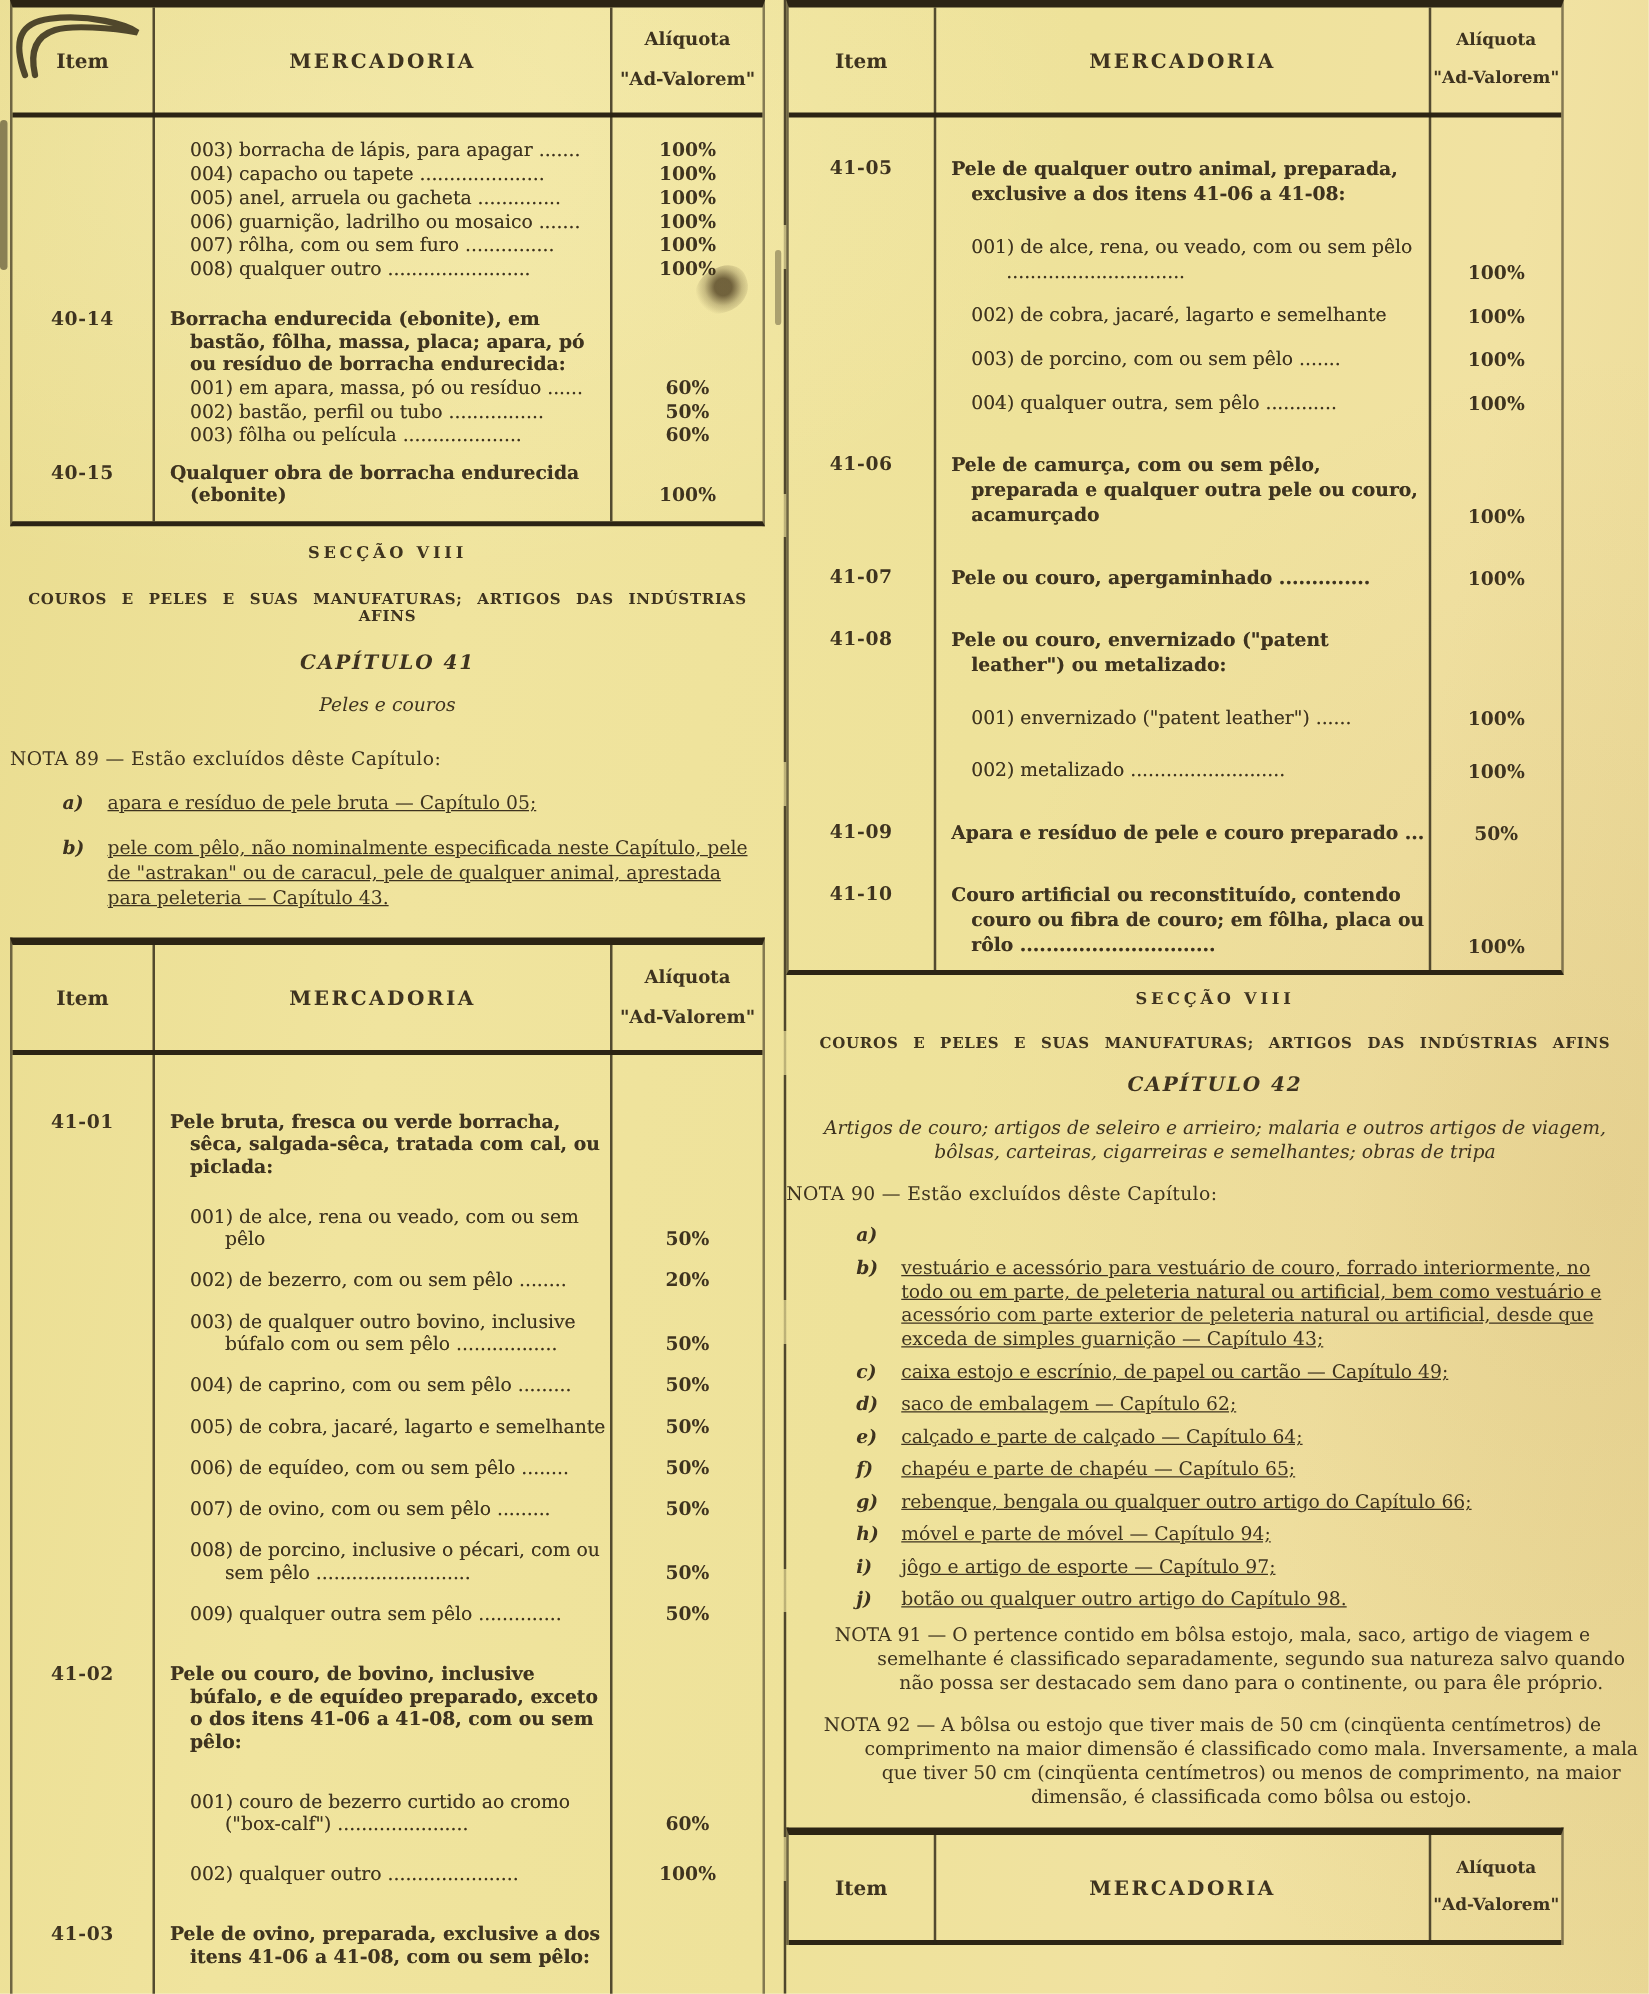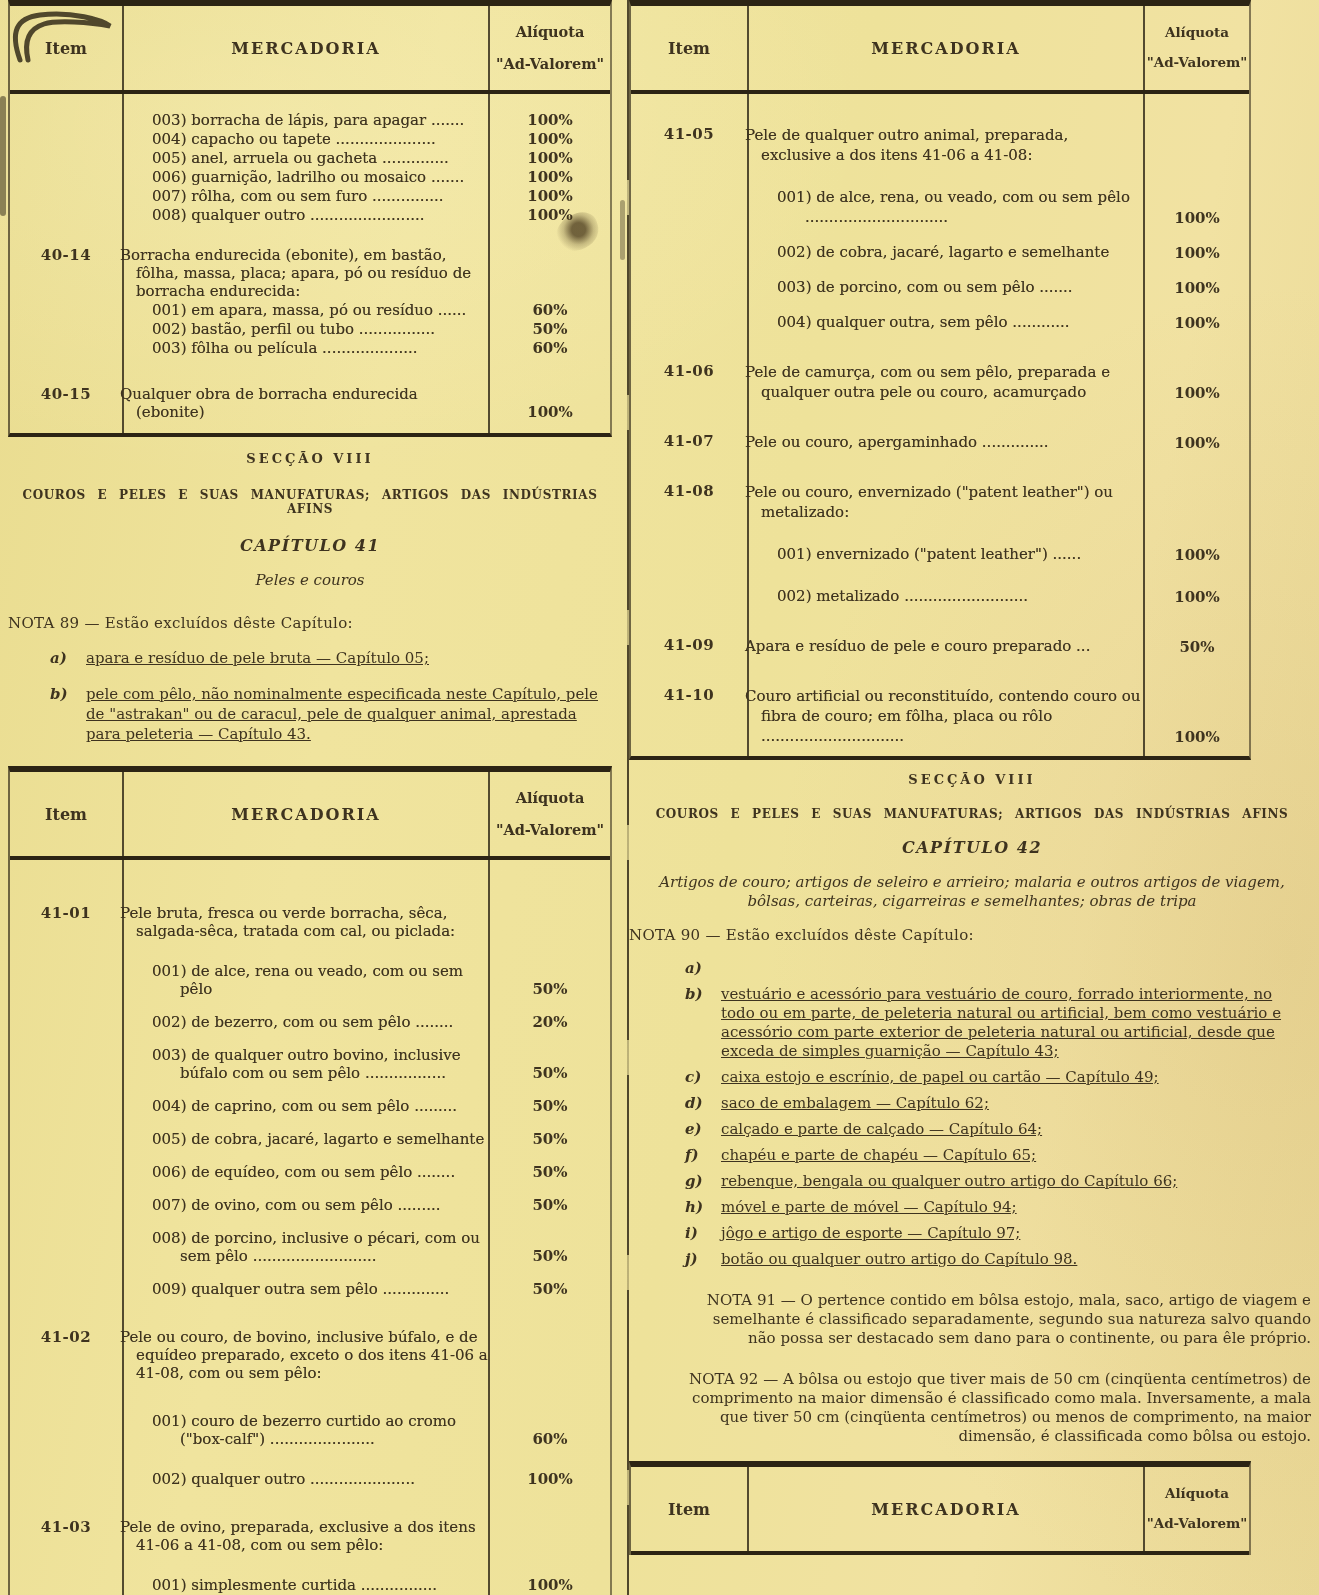--- a/index.html
+++ b/index.html
@@ -26,45 +26,45 @@
   .tbl-r .vl-a{left:116px}.tbl-r .vl-b{right:104px}
   .thead{display:flex;align-items:center;height:84px;border-bottom:4px solid var(--rule,#2c2414);}
   .h-item{width:112px;text-align:center;font-weight:bold;font-size:16px;}
   .tbl-r .h-item{width:116px}
   .h-merch{flex:1;text-align:center;font-weight:bold;font-size:16px;letter-spacing:2px;}
   .h-rate{width:120px;text-align:center;font-weight:bold;font-size:14.5px;line-height:2.2;}
   .tbl-r .h-rate{width:104px;font-size:13.5px;}
   .tbody{position:relative;}
   .tb-1{padding:16px 0 12px}.tb-2{padding:22px 0 6px}.tb-3{padding:16px 0 10px}
   .trow{display:flex;align-items:flex-end;}
-  .g-none{margin-top:1px}.g-sm{margin-top:28px}.g-md{margin-top:15px}.g-lg{margin-top:22px}.g-xl{margin-top:30px}
+  .g-none{margin-top:1px}.g-sm{margin-top:12px}.g-md{margin-top:15px}.g-lg{margin-top:22px}.g-xl{margin-top:30px}
   .c-item{width:112px;text-align:center;font-weight:bold;font-size:15px;align-self:flex-start;letter-spacing:.5px;}
   .tbl-r .c-item{width:116px}
   .c-desc{flex:1;font-size:15px;line-height:18px;padding-right:2px;text-shadow:0 0 .5px rgba(62,51,31,.55);}
   .tbl-r .c-desc{line-height:20px;}
-  .c-desc.main{padding-left:14px;text-indent:-16px;}
+  .c-desc.main{padding-left:30px;text-indent:-16px;font-weight:bold;}
   .c-desc.sub{padding-left:58px;text-indent:-28px;}
   .c-rate{width:120px;text-align:center;font-weight:bold;font-size:15px;white-space:nowrap;}
   .tbl-r .c-rate{width:104px}
 
   
   .secblk{text-align:center;}
   .secao{font-weight:bold;font-size:13px;letter-spacing:3px;margin:12px 0 0;}
   .caps{font-weight:bold;font-size:12px;letter-spacing:.6px;word-spacing:7px;margin-top:20px;}
   .chapter{font-weight:bold;font-style:italic;font-size:16px;letter-spacing:1.5px;margin-top:17px;}
   .chapsub{font-style:italic;font-size:15px;margin-top:14px;line-height:19px;}
   .sec-l .secao{margin-top:14px}.sec-l .caps{margin-top:22px}.sec-l .chapter{margin-top:20px}.sec-l .chapsub{margin-top:8px}
   .nota-head{text-align:left;font-size:15px;letter-spacing:.3px;}
   .sec-l .nota-head{margin-top:24px}
   .note-items{text-align:left;}
   .note-item{display:flex;margin-top:7px;padding-left:56px;font-size:15px;line-height:19px;}
   .sec-l .note-item{padding-left:42px;margin-top:16px;line-height:20px;}
   .note-label{width:36px;flex:none;font-style:italic;font-weight:bold;}
   .note-text{flex:1;padding-right:6px;text-decoration:underline;}
-  .nota-para{text-align:right;font-size:15px;line-height:19px;margin-top:22px;padding-left:62px;text-indent:-62px;padding-right:4px;}
+  .nota-para{text-align:center;font-size:15px;line-height:19px;margin-top:10px;padding-left:62px;text-indent:-62px;padding-right:4px;}
 
   
   .divider{position:absolute;left:627px;top:0;width:2px;height:1595px;
     background:repeating-linear-gradient(to bottom,rgba(40,32,16,.8) 0 180px,rgba(40,32,16,.25) 180px 215px);}
   .penmark{position:absolute;left:6px;top:2px;}
   .smudge{position:absolute;left:545px;top:208px;width:44px;height:36px;border-radius:60% 40% 55% 45%;
     background:radial-gradient(circle at 55% 45%,rgba(70,54,26,.75) 0 22%,rgba(70,54,26,.25) 48%,rgba(70,54,26,0) 72%);
     transform:rotate(-18deg);}
   .edge-smudge{position:absolute;left:0;top:96px;width:6px;height:120px;background:rgba(40,32,16,.5);border-radius:3px;}
   .edge-smudge2{position:absolute;left:620px;top:200px;width:5px;height:60px;background:rgba(40,32,16,.35);border-radius:3px;}

